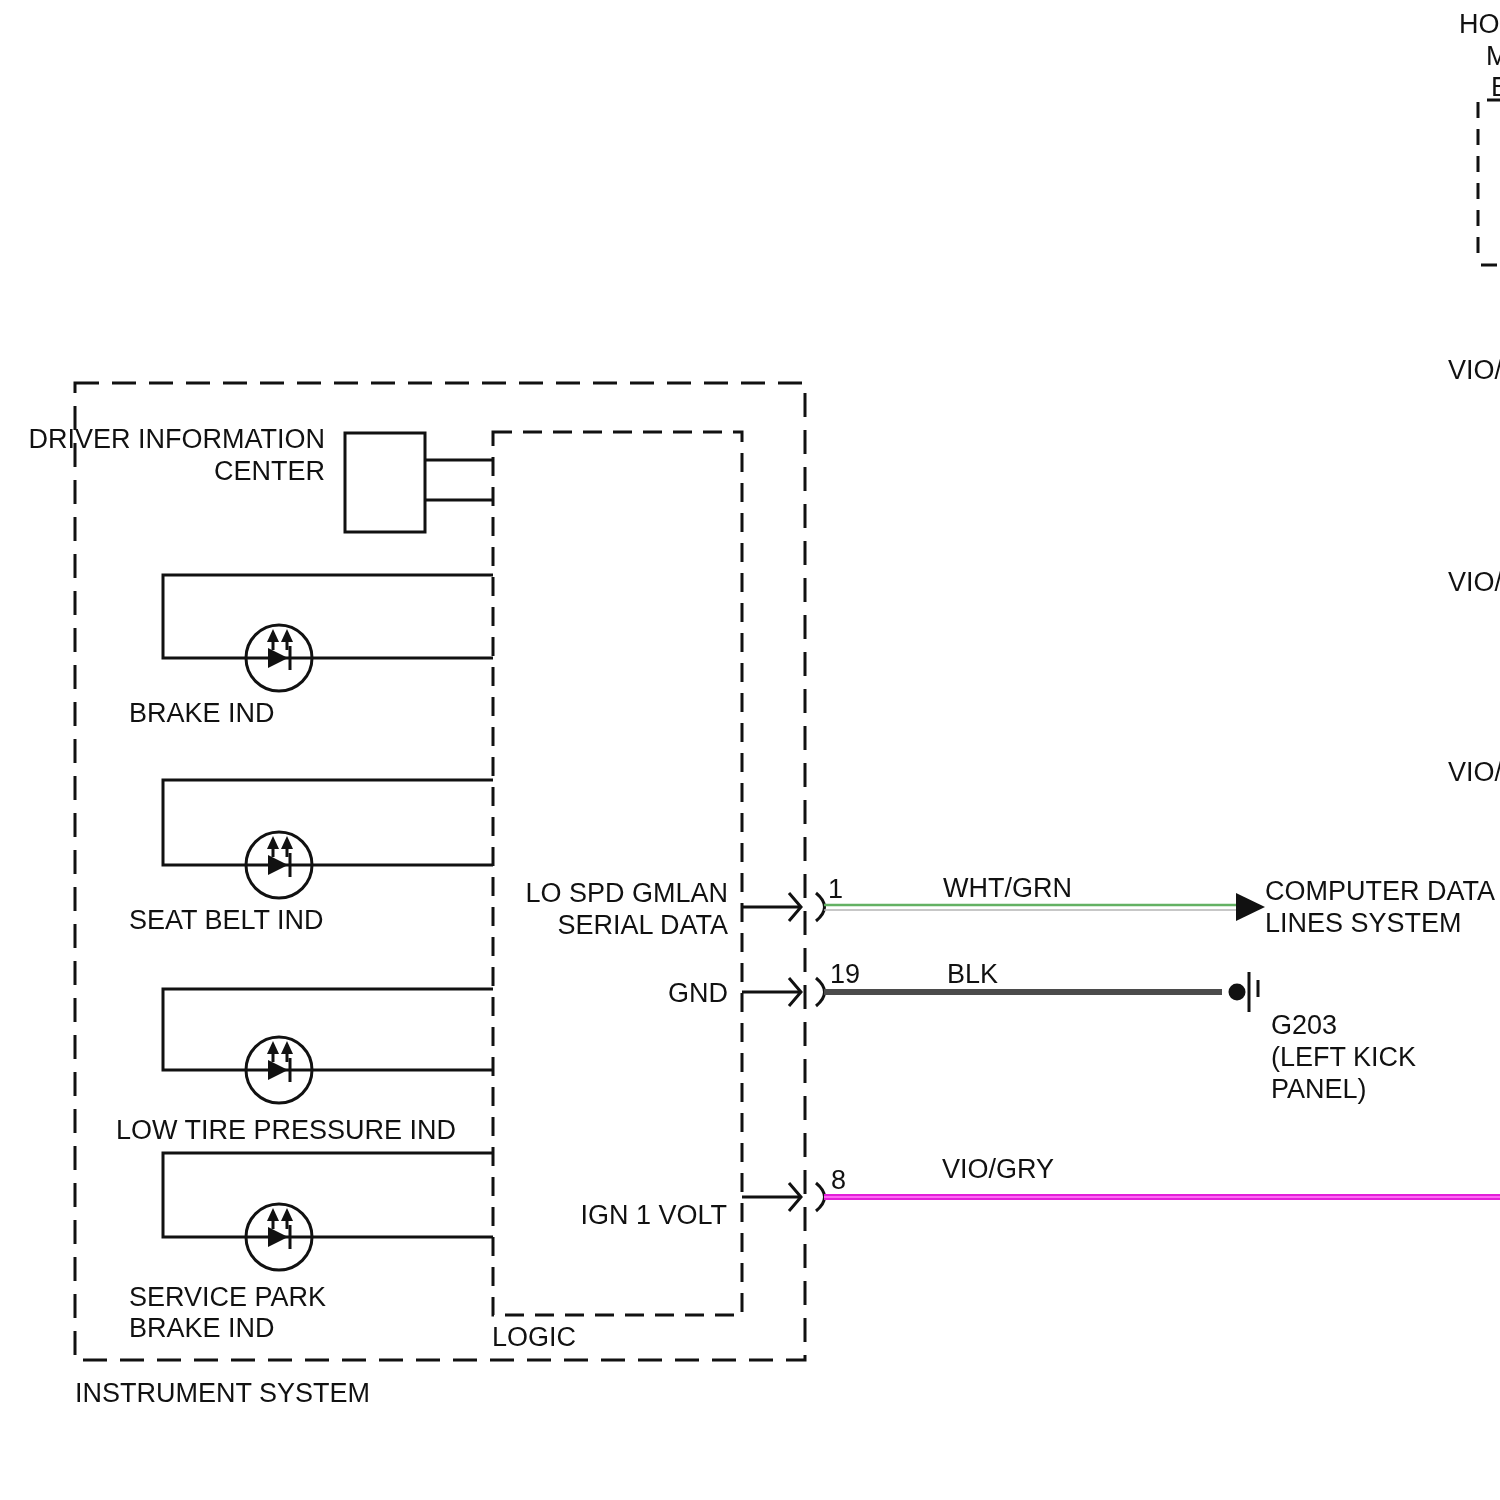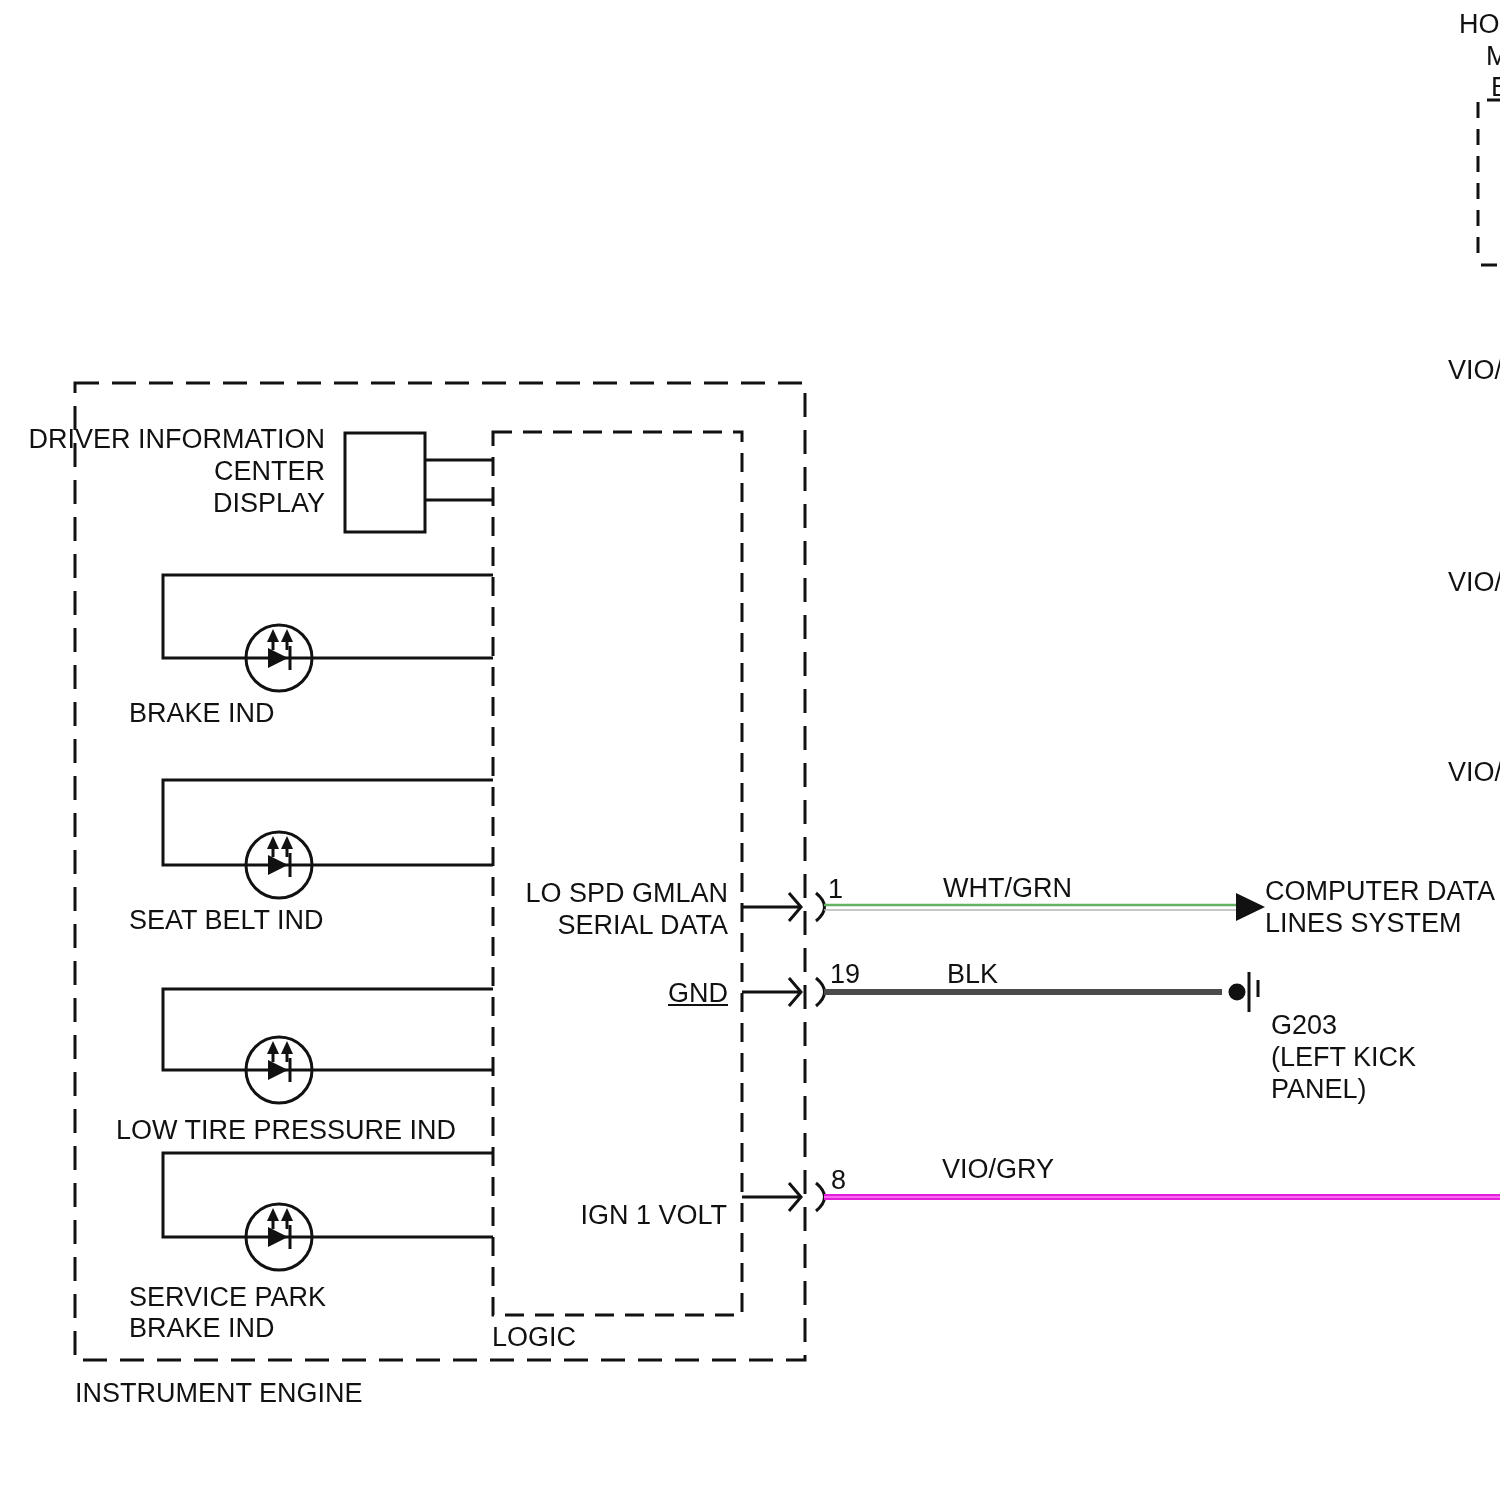--- a/index.html
+++ b/index.html
@@ -106,39 +106,38 @@
   <div class="lbl" style="left:1491px;top:72px;">E</div>
 
 
   <div class="lbl" style="left:1448px;top:355px;">VIO/GRY</div>
   <div class="lbl" style="left:1448px;top:567px;">VIO/GRY</div>
   <div class="lbl" style="left:1448px;top:757px;">VIO/GRY</div>
 
   <div class="lbl r lh32" style="right:1175px;top:423px;">
     <div>DRIVER INFORMATION</div>
     <div>CENTER</div>
-    <div>DISPLAY</div>
   </div>
 
   <div class="lbl c" style="left:129px;width:300px;top:698px;">BRAKE IND</div>
   <div class="lbl c" style="left:129px;width:300px;top:905px;">SEAT BELT IND</div>
   <div class="lbl c" style="left:116px;width:340px;top:1115px;">LOW TIRE PRESSURE IND</div>
   <div class="lbl c" style="left:129px;width:300px;top:1282px;">
     <div>SERVICE PARK</div>
     <div>BRAKE IND</div>
   </div>
 
   <div class="lbl" style="left:492px;top:1322px;">LOGIC</div>
-  <div class="lbl" style="left:75px;top:1378px;">INSTRUMENT ENGINE</div>
+  <div class="lbl" style="left:75px;top:1378px;">INSTRUMENT SYSTEM</div>
 
   <div class="lbl r lh32" style="right:772px;top:877px;margin-left:8px;">
     <div>LO SPD GMLAN</div>
     <div>SERIAL DATA</div>
   </div>
-  <div class="lbl r" style="right:772px;top:978px;text-decoration:underline;">GND</div>
+  <div class="lbl r" style="right:772px;top:978px;">GND</div>
   <div class="lbl r" style="right:773px;top:1200px;">IGN 1 VOLT</div>
 
   <div class="lbl" style="left:828px;top:874px;">1</div>
   <div class="lbl" style="left:830px;top:959px;">19</div>
   <div class="lbl" style="left:831px;top:1165px;">8</div>
 
   <div class="lbl" style="left:943px;top:873px;">WHT/GRN</div>
   <div class="lbl" style="left:947px;top:959px;">BLK</div>
   <div class="lbl" style="left:942px;top:1154px;">VIO/GRY</div>
 

